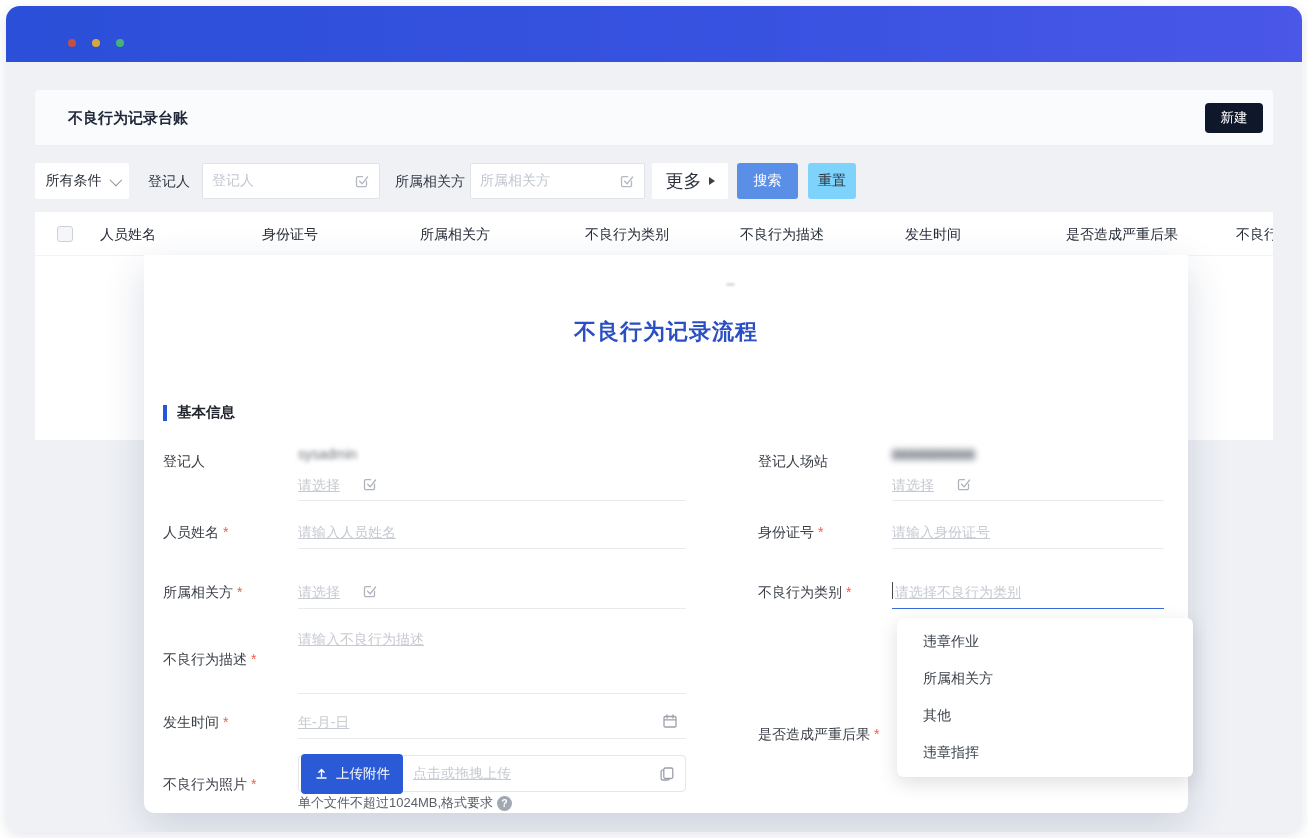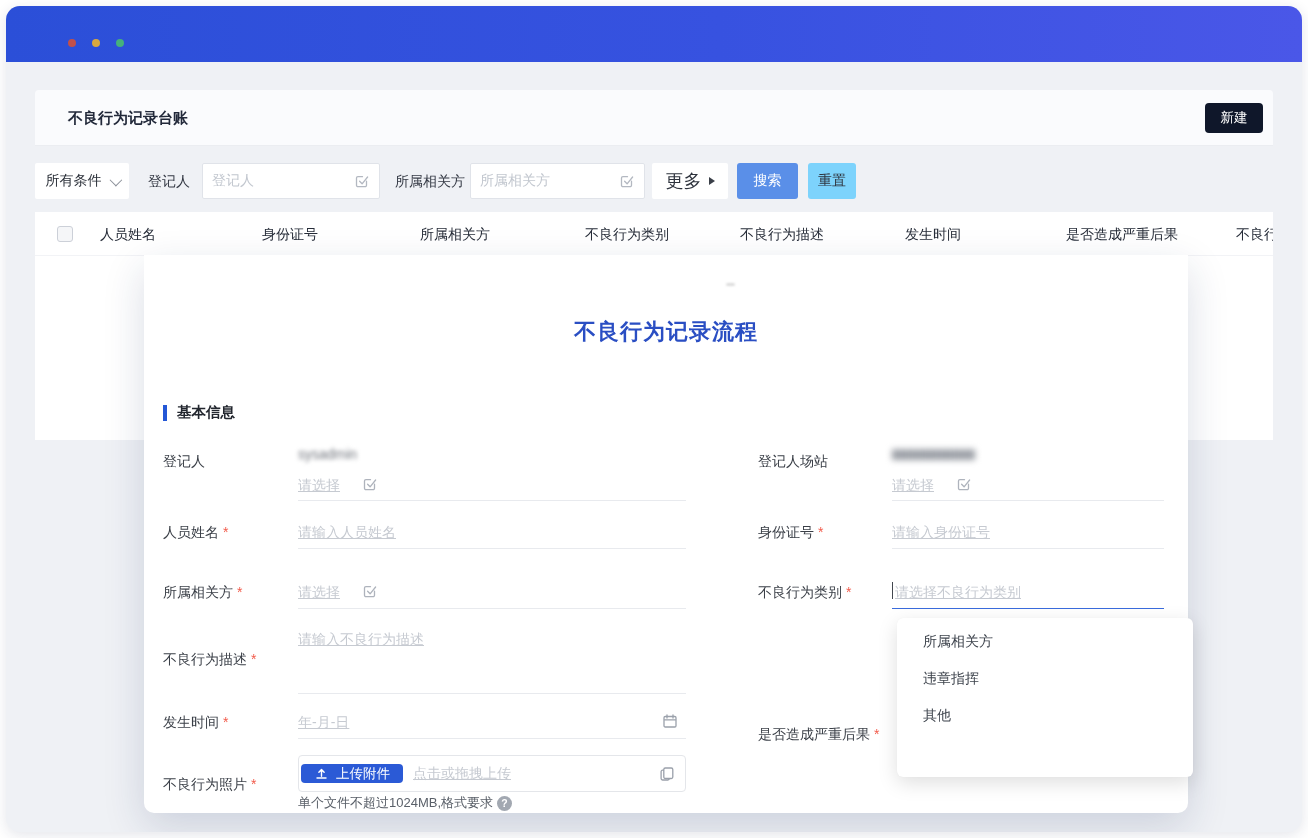--- a/index.html
+++ b/index.html
@@ -71,21 +71,21 @@
   .icon16 { position:absolute; width:16px; height:16px; color:#aeb3bc; }
 
   
   .dropdown { position:absolute; left:753px; top:363px; width:296px; height:159px; background:#fff; border-radius:6px;
               box-shadow:0 6px 20px rgba(0,0,0,.13), 0 0 1px rgba(0,0,0,.06); z-index:10; padding-top:5px; }
   .dd-opt { height:37px; line-height:37px; padding-left:26px; font-size:14px; color:#3d434c; cursor:pointer; }
 
   
   .upload-box { position:absolute; left:154px; top:500px; width:388px; height:37px; border:1px solid #e4e6ea; border-radius:4px;
                 display:flex; align-items:center; padding:0 10px 0 2px; gap:10px; }
-  .btn-upload { height:19px; padding:0 13px; background:#2b5ad6; color:#fff; border:none; border-radius:4px; font-size:13.5px;
+  .btn-upload { height:40px; padding:0 13px; background:#2b5ad6; color:#fff; border:none; border-radius:4px; font-size:13.5px;
                 display:flex; align-items:center; gap:7px; cursor:pointer; }
   .upload-hint { flex:1; font-size:14px; color:#c6cad1;text-decoration:underline; }
   .copy-icon { width:16px; height:16px; color:#9aa0aa; flex:none; cursor:pointer; }
   .upload-note { position:absolute; left:154px; top:539px; font-size:13px; color:#5a6069; display:flex; align-items:center; gap:4px; }
   .q-icon { width:15px; height:15px; border-radius:50%; background:#a2a8b1; color:#fff; font-size:10.5px; font-weight:700;
             display:inline-flex; align-items:center; justify-content:center; }
 </style>
 </head>
 <body>
 
@@ -202,23 +202,24 @@
         <use href="#ic-select"></use>
       </svg>
     <div class="uline" style="left:154px;top:353px;width:388px"></div>
 
     <span class="lab" style="left:614px;top:329px"><span>不良行为类别</span><span class="star">*</span></span>
     <div class="caret" style="left:748px;top:327px"></div>
     <span class="ph-text" style="left:751px;top:329px">请选择不良行为类别</span>
     <div class="uline focus" style="left:748px;top:353px;width:272px"></div>
 
     <div class="dropdown">
+      <div class="dd-opt">违章作业</div>
       <div class="dd-opt">所属相关方</div>
+      <div class="dd-opt">其他</div>
       <div class="dd-opt">违章指挥</div>
-      <div class="dd-opt">其他</div>
     </div>
 
     <span class="lab" style="left:19px;top:396px"><span>不良行为描述</span><span class="star">*</span></span>
     <span class="ph-text" style="left:154px;top:376px">请输入不良行为描述</span>
     <div class="uline" style="left:154px;top:438px;width:388px"></div>
 
     <span class="lab" style="left:19px;top:459px"><span>发生时间</span><span class="star">*</span></span>
     <span class="ph-text" style="left:154px;top:459px">年-月-日</span>
     <svg class="icon16" style="left:518px;top:458px;color:#9ba1ab" viewBox="0 0 16 16">
         <use href="#ic-calendar"></use>

